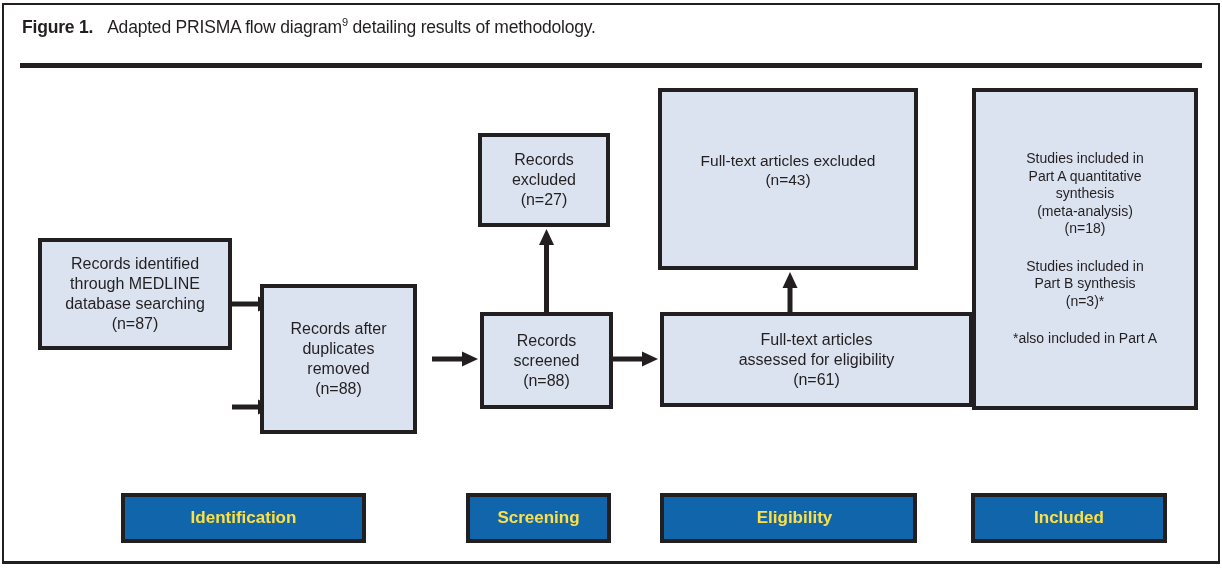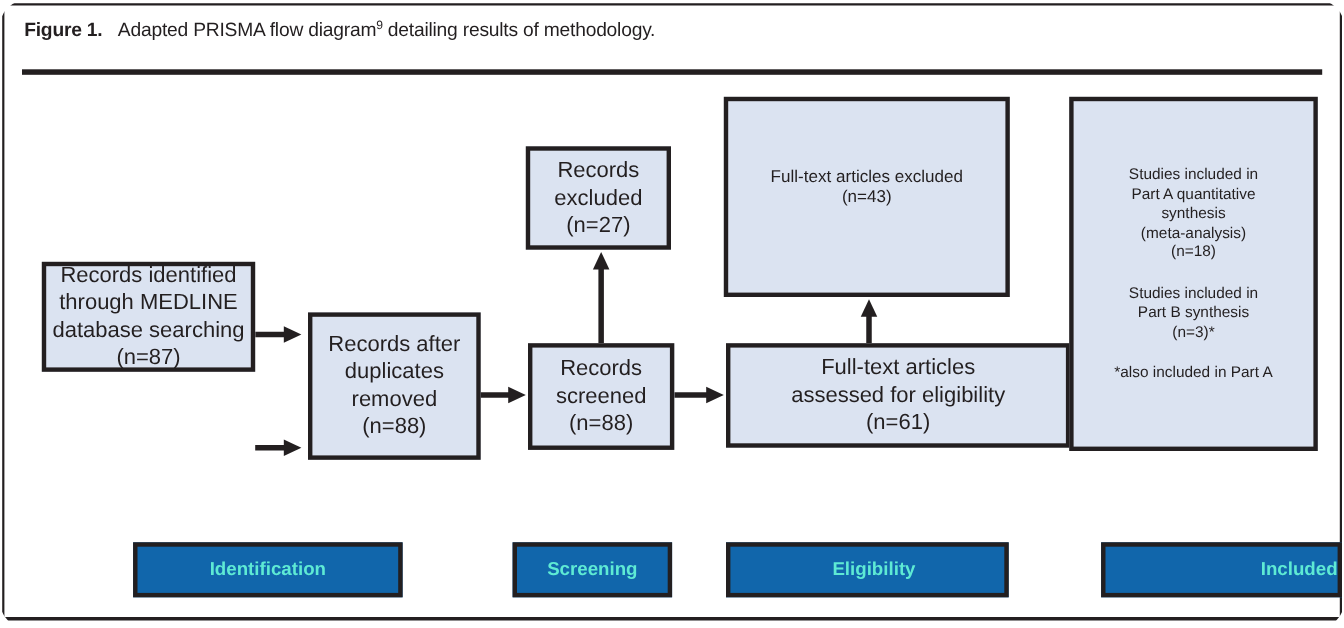--- a/index.html
+++ b/index.html
@@ -4,21 +4,20 @@
 <style>
   html, body { margin: 0; padding: 0; background: #ffffff; }
   .stage {
     position: relative;
     width: 1222px;
     height: 571px;
     font-family: "Liberation Sans", sans-serif;
     color: #231f20;
     background: #ffffff;
     overflow: hidden;
-    border-radius: 24px;
   }
   .frame {
     position: absolute;
     left: 2px; top: 3px; right: 2px; bottom: 7px;
     border: 2px solid #231f20;
     border-bottom-width: 3px;
   }
   .caption {
     position: absolute;
     left: 22px; top: 17px;
@@ -37,54 +36,54 @@
   .arrows { position: absolute; left: 0; top: 0; }
   .fbox {
     position: absolute;
     box-sizing: border-box;
     background: #dbe3f1;
     border: 4px solid #231f20;
     display: flex;
     align-items: center;
     justify-content: center;
     text-align: center;
-    font-size: 20px;
+    font-size: 16px;
     line-height: 1.25;
     padding: 2px;
   }
   .fbox .txt { white-space: pre-line; }
-  .b-medline   { left: 38px;  top: 238px; width: 194px; height: 100px; }
+  .b-medline   { left: 38px;  top: 238px; width: 194px; height: 112px; }
   .b-citation  { left: 38px;  top: 363px; width: 194px; height: 120px; }
-  .b-dup       { left: 280px; top: 284px; width: 157px; height: 134px; align-items: center; }
+  .b-dup       { left: 260px; top: 284px; width: 157px; height: 150px; align-items: center; }
   .b-screened  { left: 480px; top: 312px; width: 133px; height: 97px; }
   .b-excluded  { left: 478px; top: 133px; width: 132px; height: 94px; }
   .b-ftexcl    { left: 658px; top: 88px;  width: 260px; height: 182px;
                  font-size: 15.5px; flex-direction: column; }
   .b-ftexcl .gap { height: 18px; }
   .b-ftass     { left: 660px; top: 312px; width: 313px; height: 95px; }
   .b-included  { left: 972px; top: 88px;  width: 226px; height: 322px;
                  flex-direction: column; font-size: 14px; }
   .b-included .gap { height: 20px; }
   .banner {
     position: absolute;
     top: 493px; height: 50px;
     box-sizing: border-box;
     background: #1166ab;
     border: 4px solid #231f20;
-    color: #5eead4;
+    color: #fde047;
     font-weight: bold;
     font-size: 17px;
     display: flex;
     align-items: center;
     justify-content: center;
   }
   .bn-identification { left: 121px; width: 245px; }
   .bn-screening      { left: 466px; width: 145px; }
   .bn-eligibility    { left: 660px; width: 257px; padding-left: 12px; }
-  .bn-included       { left: 1001px; width: 219px; justify-content: flex-end; }
+  .bn-included       { left: 971px; width: 196px; }
 </style>
 </head>
 <body>
 
 <div class="stage">
 
   <div class="frame"></div>
 
   <div class="caption">
     <span class="cap-label">Figure 1.</span><span>Adapted PRISMA flow diagram</span><sup>9</sup><span> detailing results of methodology.</span>

